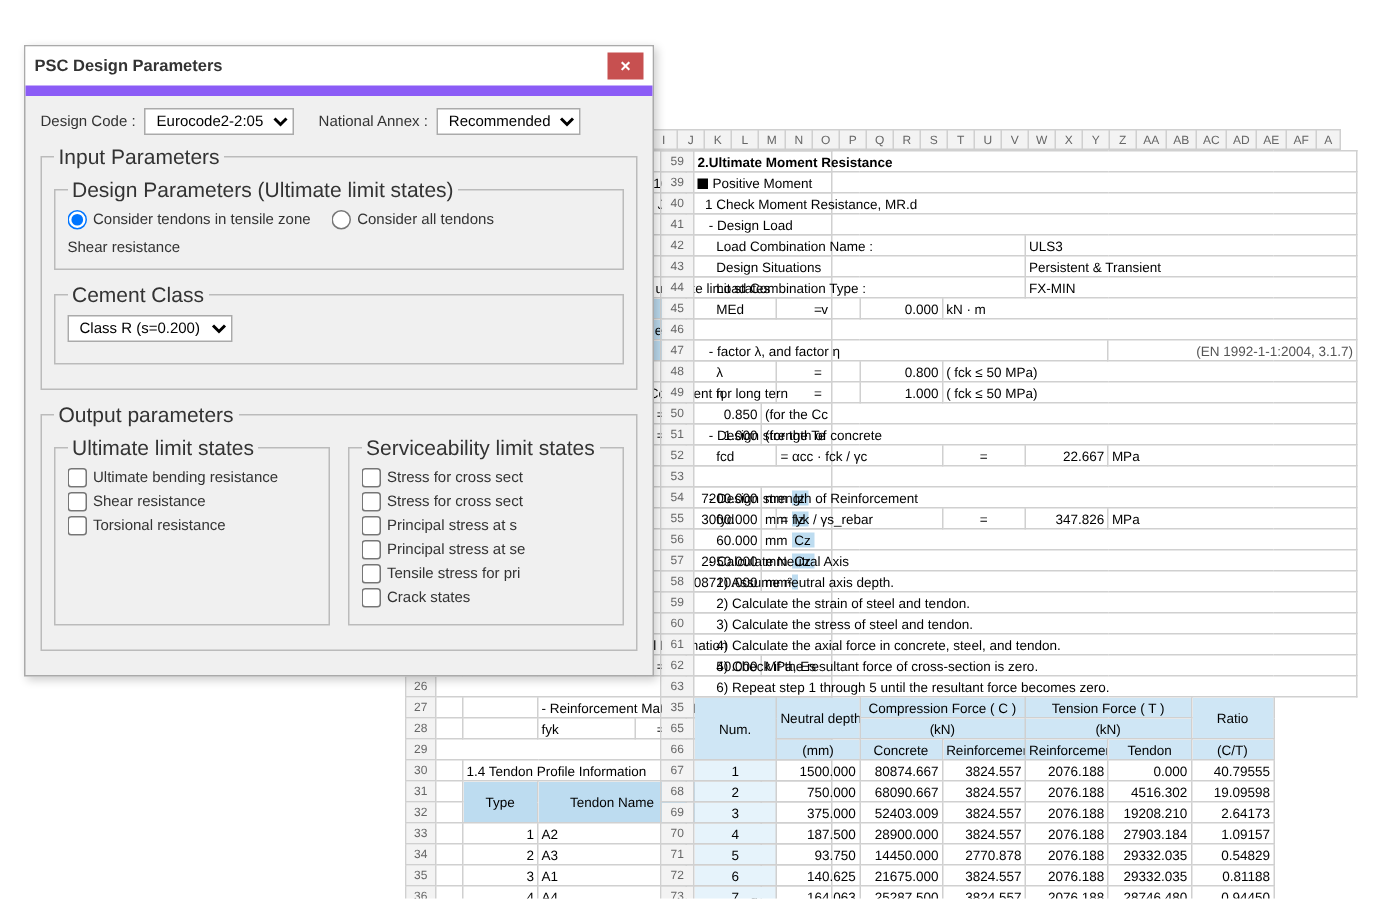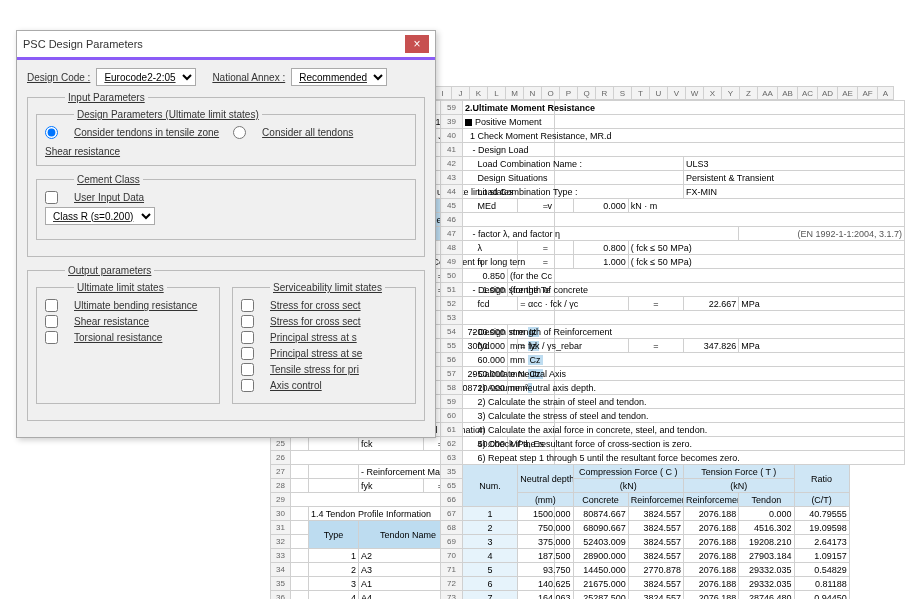--- a/index.html
+++ b/index.html
@@ -1,32 +1,32 @@
 <!DOCTYPE html>
 <html><head>
 <meta charset="utf-8">
 <style>
 * { box-sizing: border-box; margin: 0; padding: 0; }
 body { font-family: Tahoma, sans-serif; font-size: 10px; color: #333; background: #fff; width: 915px; height: 599px; position: relative; overflow: hidden; }
 
 
 .dialog { position: absolute; left: 16px; top: 30px; width: 420px; background: #f0f0f0; border: 1px solid #aaa; box-shadow: 2px 2px 6px rgba(0,0,0,0.2); }
-.dlg-title { background: #fff; padding: 4px 6px; font-size: 11px; border-bottom: 3px solid #8b5cf6; display: flex; justify-content: space-between; align-items: center; }
+.dlg-title { background: #fff; padding: 4px 6px; font-size: 11px; border-bottom: 7px solid #8b5cf6; display: flex; justify-content: space-between; align-items: center; font-weight: bold; }
 .dlg-close { background: #c75050; color: #fff; width: 24px; height: 18px; text-align: center; line-height: 18px; cursor: pointer; font-size: 12px; }
-.dlg-body { padding: 8px 10px; text-decoration: underline; }
+.dlg-body { padding: 8px 10px; }
 .row { display: flex; align-items: center; gap: 6px; margin-bottom: 6px; }
 .fieldset { border: 1px solid #bbb; padding: 6px 8px 8px; margin-bottom: 8px; }
-.fieldset > legend { font-size: 10px; padding: 0 3px; margin-left: 29px; }
+.fieldset > legend { font-size: 14px; padding: 0 3px; }
 select, input[type=text] { font-size: 10px; border: 1px solid #aaa; padding: 1px 3px; background: #fff; }
 select { height: 18px; }
 input[type=text] { height: 16px; }
 .btn-mod { background: #e8e8e8; border: 1px solid #bbb; padding: 2px 10px; color: #999; font-size: 10px; }
 .cols { display: flex; gap: 12px; }
 .col { flex: 1; }
-.chk { display: flex; align-items: center; gap: 16px; margin-bottom: 3px; }
+.chk { display: flex; align-items: center; gap: 4px; margin-bottom: 3px; }
 .radio-row { display: flex; align-items: center; gap: 14px; }
 
 
 .sheet { position: absolute; left: 270px; top: 86px; right: 0; bottom: 0; font-size: 9px; color: #000; }
 .grid { border-collapse: collapse; table-layout: fixed; }
 .grid td, .grid th { border: 1px solid #d0d0d0; padding: 1px 2px; height: 14px; overflow: hidden; white-space: nowrap; }
 .rownum { background: #f3f3f3; text-align: center; width: 18px; font-size: 8px; color:#666; }
 .hlcell { background: #bddcf0; }
 .sechdr { font-weight: bold; }
 .black-sq { display:inline-block; width:7px; height:7px; background:#000; margin-right:3px; vertical-align:middle; }
@@ -586,24 +586,20 @@
             </label>
           <label class="chk">
               <input type="radio" style="">
               <span>Consider all tendons</span>
             </label>
         </div>
         <div style="margin-top:4px">Shear resistance</div>
       </fieldset>
       <fieldset class="fieldset">
         <legend>Cement Class</legend>
-        <label class="chk">
-            <input type="checkbox" style="">
-            <span>User Input Data</span>
-          </label>
         <div class="row">
           <select style="width:110px"><option>Class R (s=0.200)</option></select>
         </div>
       </fieldset>
     </fieldset>
 
     <fieldset class="fieldset">
       <legend>Output parameters</legend>
       <div class="cols">
         <fieldset class="fieldset col">
@@ -641,20 +637,20 @@
               <label class="chk">
                 <input type="checkbox" style="">
                 <span>Principal stress at se</span>
               </label>
               <label class="chk">
                 <input type="checkbox" style="">
                 <span>Tensile stress for pri</span>
               </label>
               <label class="chk">
                 <input type="checkbox" style="">
-                <span>Axis control</span>
+                <span>Crack states</span>
               </label>
             </div>
         </fieldset>
       </div>
     </fieldset>
   </div>
 </div>
 
 </body></html>

